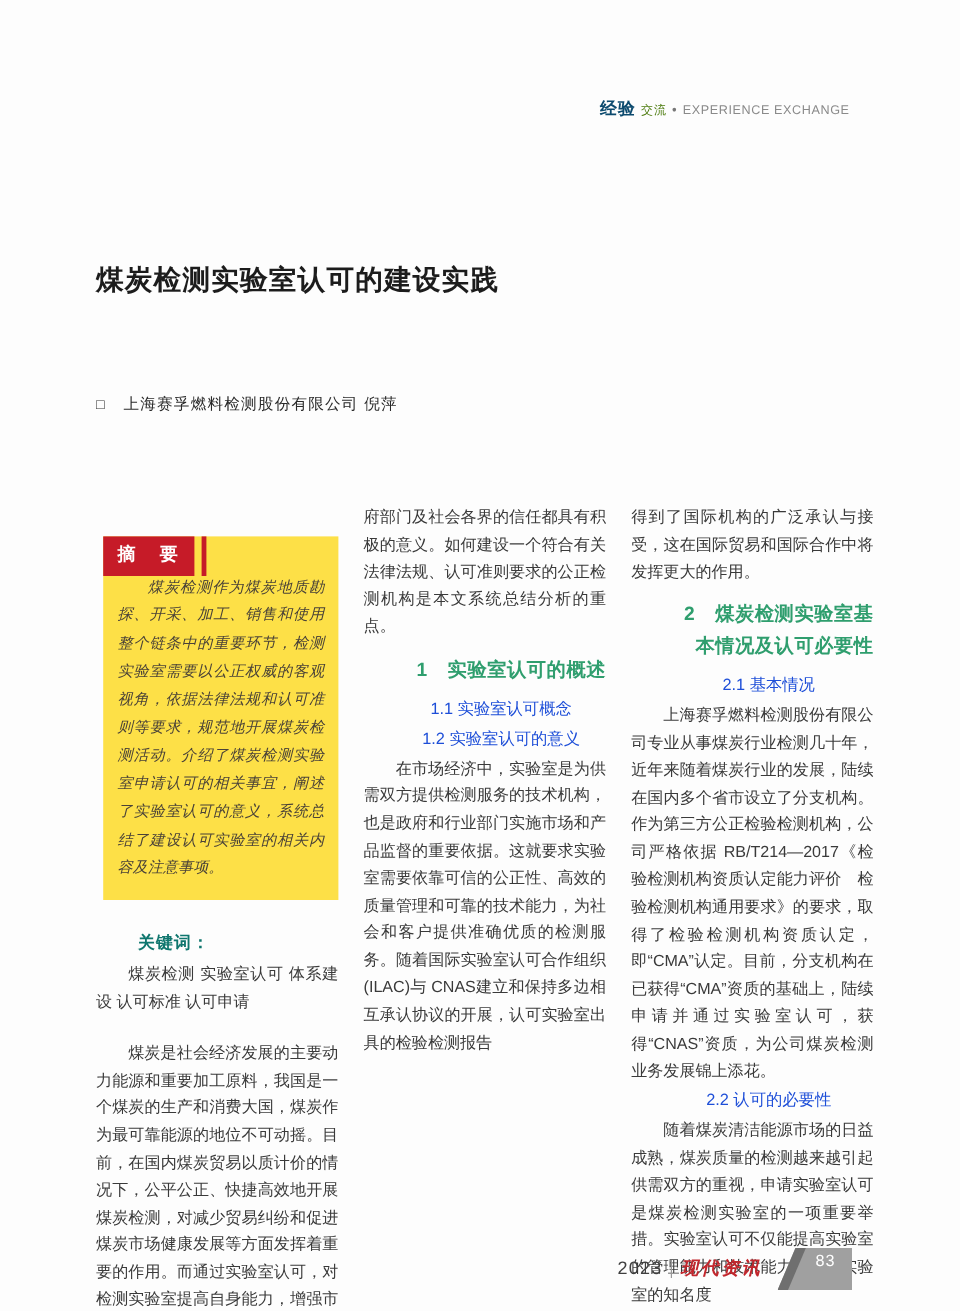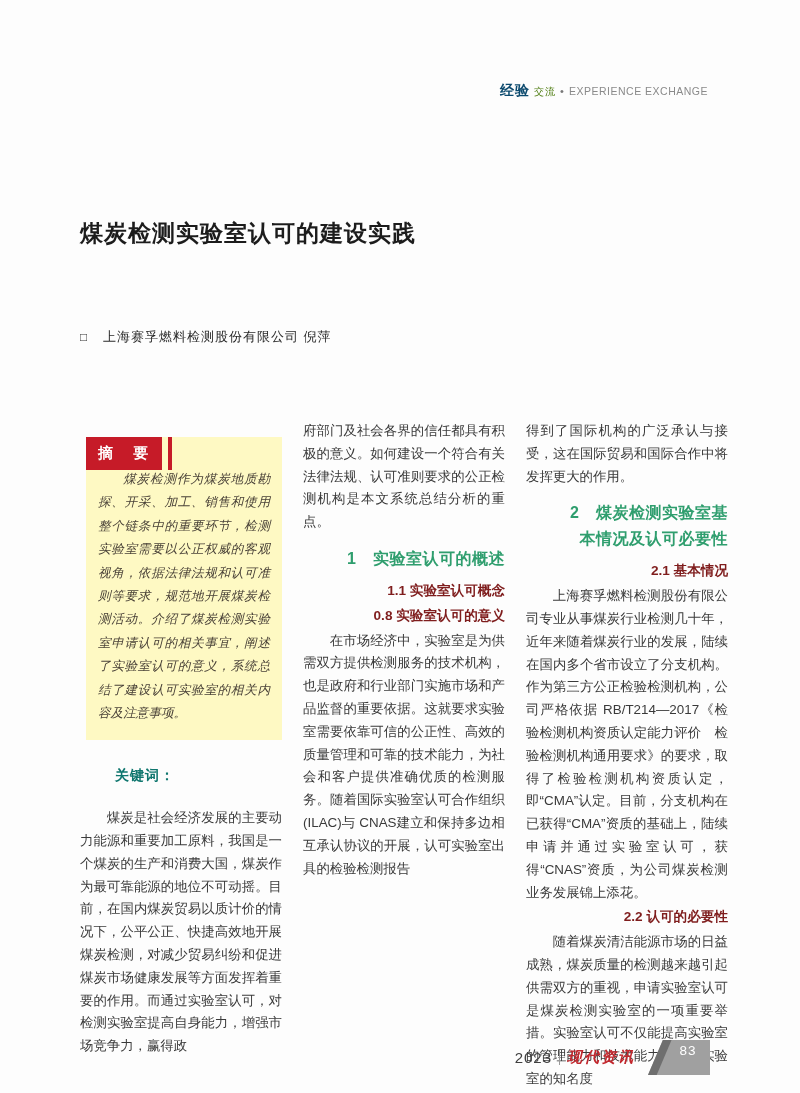--- a/index.html
+++ b/index.html
@@ -48,22 +48,22 @@
   .abstract-wrap { position: relative; margin-top: 8px; }
   .abstract-label-row {
     position: absolute; top: 0; left: 6px; display: flex; align-items: stretch; gap: 6px; z-index: 2;
   }
   .abstract-label {
     background: #c61b28; color: #fff; font-weight: bold;
     font-size: 15px; letter-spacing: 8px; padding: 5px 6px 5px 12px;
   }
   .abstract-label-bar { width: 4px; background: #c61b28; }
   .abstract-box {
-    margin-top: 17px; margin-left: 6px;
-    background: #fef9c3;
+    margin-top: 27px; margin-left: 6px;
+    background: #fde047;
     padding: 30px 12px 16px 12px;
     font-family: "DejaVu Serif", serif; font-style: italic;
     font-size: 12.6px; line-height: 23.4px; color: #4a4238;
     text-align: justify;
   }
   .abstract-box .para { text-indent: 2em; }
 
   
   .keywords { margin-top: 24px; }
   .kw-label {
@@ -75,22 +75,22 @@
   .left-body { margin-top: 20px; }
 
   
   .h-green {
     color: #2f9e6e; font-weight: bold; font-size: 16px;
     line-height: 26px; text-indent: 1.8em;
     margin-top: 12px; margin-bottom: 8px; text-align: right;
     letter-spacing: 0.5px;
   }
   .h-sub {
-    font-weight: bold; color: #7f1d1d; font-size: 13.6px;
-    text-indent: 2em; margin: 2px 0; text-align: right;
+    font-weight: normal; color: #1d4ed8; font-size: 13.6px;
+    text-indent: 2em; margin: 2px 0; text-align: center;
   }
 
   
   .footer {
     position: absolute; top: 1040px; right: 90px;
     display: flex; align-items: center; gap: 7px;
   }
   .f-year { font-size: 15px; color: #3f3f3f; letter-spacing: 1px; }
   .f-div { width: 1px; height: 15px; background: #9a9a9a; }
   .f-mag {
@@ -141,30 +141,31 @@
           <span class="abstract-label">摘 要</span>
           <span class="abstract-label-bar"></span>
         </div>
         <div class="abstract-box">
           <div class="para">煤炭检测作为煤炭地质勘探、开采、加工、销售和使用整个链条中的重要环节，检测实验室需要以公正权威的客观视角，依据法律法规和认可准则等要求，规范地开展煤炭检测活动。介绍了煤炭检测实验室申请认可的相关事宜，阐述了实验室认可的意义，系统总结了建设认可实验室的相关内容及注意事项。</div>
         </div>
       </div>
 
       <div class="keywords">
         <div class="kw-label">关键词：</div>
+        <div class="kw-text">煤炭检测  实验室认可  体系建设  认可标准  认可申请</div>
       </div>
 
       <div class="left-body para">煤炭是社会经济发展的主要动力能源和重要加工原料，我国是一个煤炭的生产和消费大国，煤炭作为最可靠能源的地位不可动摇。目前，在国内煤炭贸易以质计价的情况下，公平公正、快捷高效地开展煤炭检测，对减少贸易纠纷和促进煤炭市场健康发展等方面发挥着重要的作用。而通过实验室认可，对检测实验室提高自身能力，增强市场竞争力，赢得政</div>
     </div>
 
     <div class="col">
       <div class="para-cont">府部门及社会各界的信任都具有积极的意义。如何建设一个符合有关法律法规、认可准则要求的公正检测机构是本文系统总结分析的重点。</div>
       <div class="h-green">1　实验室认可的概述</div>
       <div class="h-sub">1.1 实验室认可概念</div>
-      <div class="h-sub">0.8 实验室认可的意义</div>
+      <div class="h-sub">1.2 实验室认可的意义</div>
       <div class="para">在市场经济中，实验室是为供需双方提供检测服务的技术机构，也是政府和行业部门实施市场和产品监督的重要依据。这就要求实验室需要依靠可信的公正性、高效的质量管理和可靠的技术能力，为社会和客户提供准确优质的检测服务。随着国际实验室认可合作组织(ILAC)与 CNAS建立和保持多边相互承认协议的开展，认可实验室出具的检验检测报告</div>
     </div>
 
     <div class="col">
       <div class="para-cont">得到了国际机构的广泛承认与接受，这在国际贸易和国际合作中将发挥更大的作用。</div>
       <div class="h-green">2　煤炭检测实验室基本情况及认可必要性</div>
       <div class="h-sub">2.1 基本情况</div>
       <div class="para">上海赛孚燃料检测股份有限公司专业从事煤炭行业检测几十年，近年来随着煤炭行业的发展，陆续在国内多个省市设立了分支机构。作为第三方公正检验检测机构，公司严格依据 RB/T214—2017《检验检测机构资质认定能力评价　检验检测机构通用要求》的要求，取得了检验检测机构资质认定，即“CMA”认定。目前，分支机构在已获得“CMA”资质的基础上，陆续申请并通过实验室认可，获得“CNAS”资质，为公司煤炭检测业务发展锦上添花。</div>
       <div class="h-sub">2.2 认可的必要性</div>
       <div class="para">随着煤炭清洁能源市场的日益成熟，煤炭质量的检测越来越引起供需双方的重视，申请实验室认可是煤炭检测实验室的一项重要举措。实验室认可不仅能提高实验室的管理能力和技术能力，提高实验室的知名度</div>

